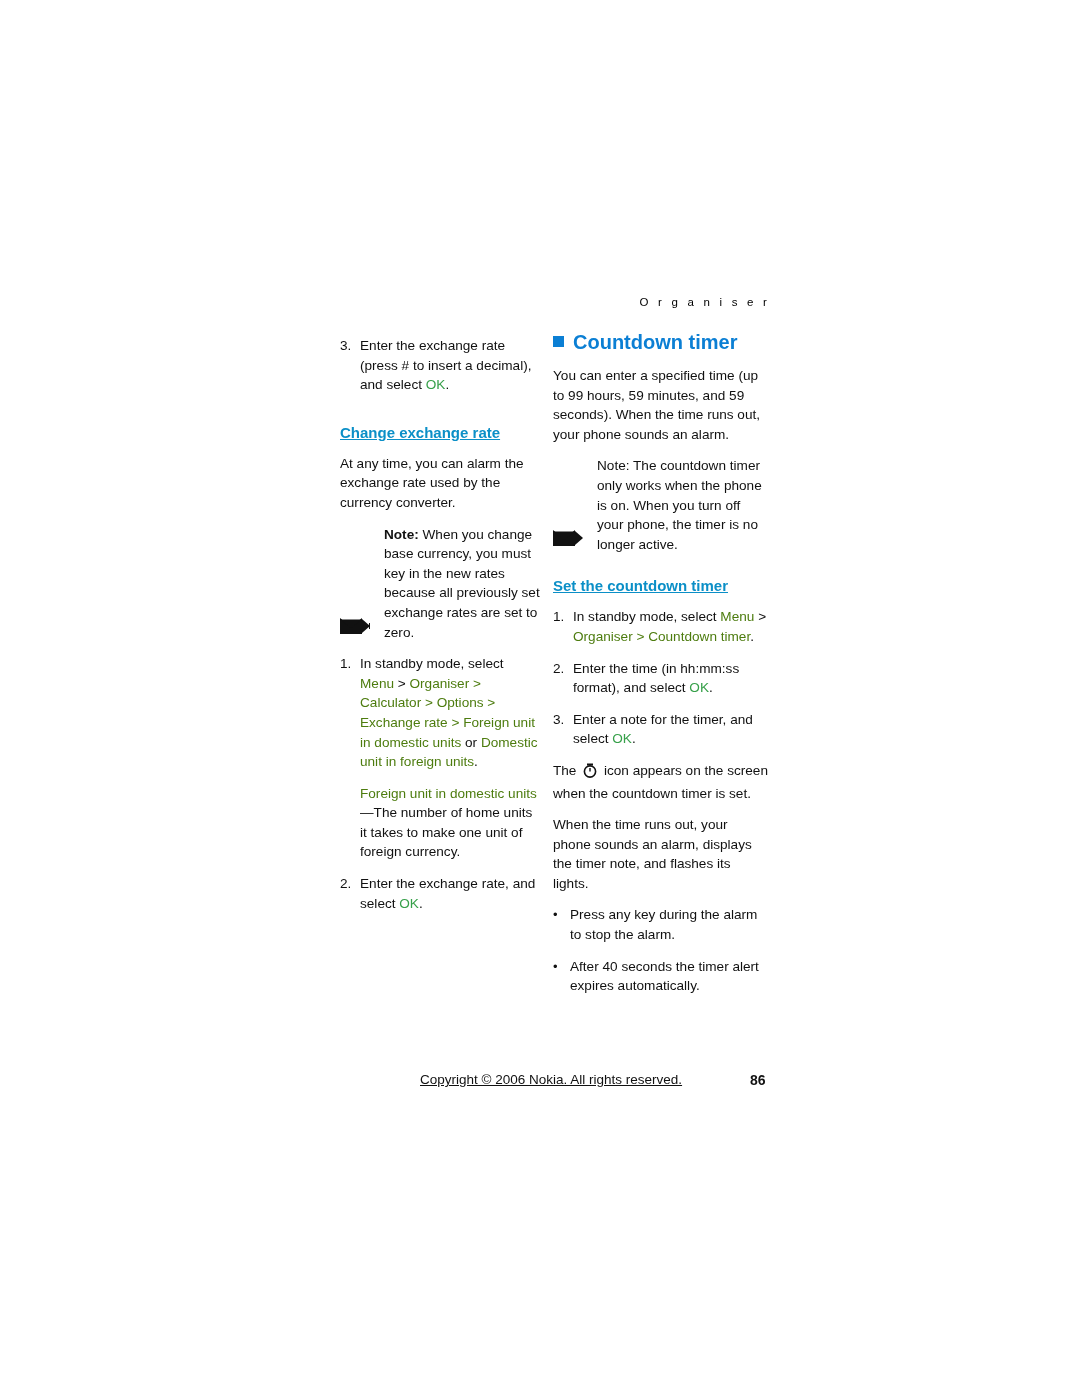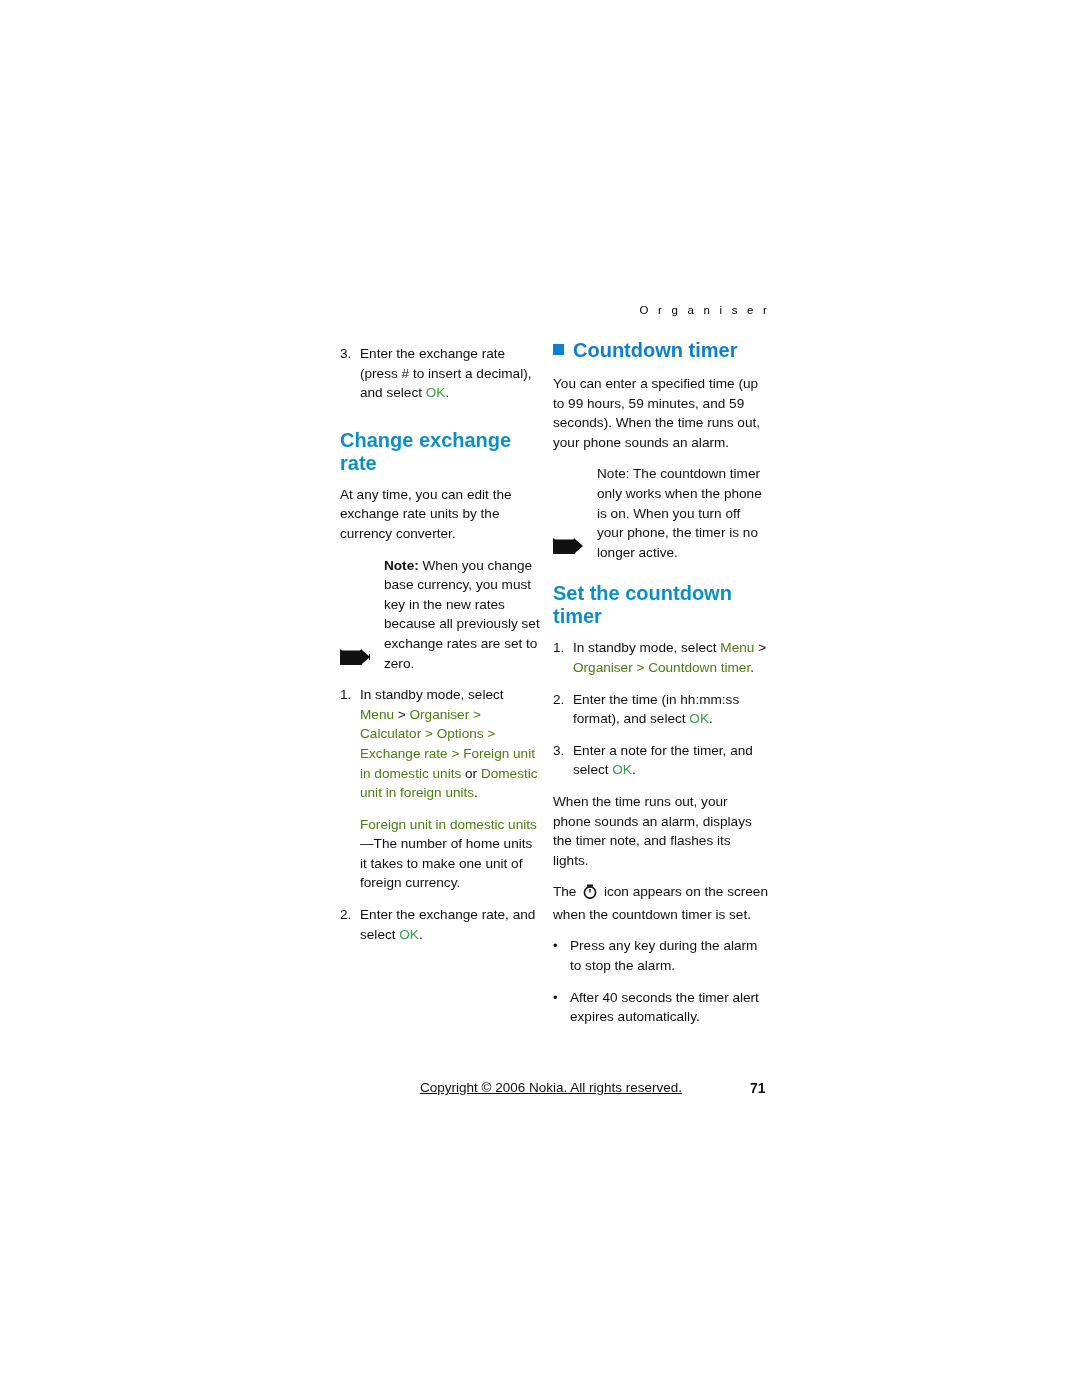--- a/index.html
+++ b/index.html
@@ -9,21 +9,21 @@
   }
   body {
     width: 1080px;
     height: 1397px;
     font-family: "Liberation Sans", sans-serif;
     color: #000000;
     position: relative;
   }
   .page {
     position: absolute;
-    left: 0; top: 8px;
+    left: 0; top: 0;
     width: 1080px;
     height: 1176px;
   }
   .header {
     position: absolute;
     left: 340px;
     top: 296px;
     width: 430px;
     text-align: right;
     font-size: 11.5px;
@@ -38,24 +38,25 @@
     line-height: 19.6px;
     color: #111;
   }
   .col-left { left: 340px; top: 336px; width: 200px; }
   .col-right { left: 553px; top: 330px; width: 215px; }
 
   p { margin: 0 0 12px 0; }
 
   .h2 {
     color: #0b8fc7;
-    font-size: 20px;
+    font-size: 15px;
     font-weight: bold;
     margin: 26px 0 10px 0;
     line-height: 23px;
+    text-decoration: underline;
   }
   .h1 {
     color: #0b7fd4;
     font-size: 20px;
     font-weight: bold;
     margin: 0 0 12px 0;
     line-height: 24px;
     display: flex;
     align-items: center;
   }
@@ -147,21 +148,21 @@
   <div class="col col-left">
 
 
     <div class="num">
       <div class="n">3.</div>
       <div class="t"><span>Enter the exchange rate (press </span><span>#</span><span> to insert a decimal), and select </span><span class="green-ni">OK</span><span>.</span></div>
     </div>
 
     <div class="h2">Change exchange rate</div>
 
-    <p>At any time, you can edit the exchange rate units by the currency converter.</p>
+    <p>At any time, you can alarm the exchange rate used by the currency converter.</p>
 
     <div class="note">
       <div class="noteicon">
         <svg width="30" height="22" viewBox="0 0 30 22" xmlns="http://www.w3.org/2000/svg">
           <rect x="0" y="3" width="22" height="16" fill="#111111"></rect>
           <polygon points="0,3 11,12 22,3" fill="#ffffff"></polygon>
           <polygon points="0,4.5 11,13 22,4.5" fill="#111111"></polygon>
           <path d="M20 11 L30 11 L30 8 L30 14 L30 11" stroke="#111111" stroke-width="2" fill="none"></path>
           <polygon points="22,4 30,11 22,18" fill="#111111"></polygon>
         </svg>
@@ -215,38 +216,38 @@
     <div class="num">
       <div class="n">2.</div>
       <div class="t"><span>Enter the time (in hh:mm:ss format), and select </span><span class="green-ni">OK</span><span>.</span></div>
     </div>
 
     <div class="num">
       <div class="n">3.</div>
       <div class="t"><span>Enter a note for the timer, and select </span><span class="green-ni">OK</span><span>.</span></div>
     </div>
 
-    <p>When the time runs out, your phone sounds an alarm, displays the timer note, and flashes its lights.</p>
-
     <p><span>The </span><span class="inlineicon"><svg width="14" height="15" viewBox="0 0 14 15" xmlns="http://www.w3.org/2000/svg">
             <rect x="4" y="0.5" width="6" height="2" fill="#111111"></rect>
             <circle cx="7" cy="8.5" r="5.6" fill="none" stroke="#111111" stroke-width="1.6"></circle>
             <line x1="7" y1="8.5" x2="7" y2="5" stroke="#111111" stroke-width="1.4"></line>
           </svg></span><span> icon appears on the screen when the countdown timer is set.</span></p>
 
+    <p>When the time runs out, your phone sounds an alarm, displays the timer note, and flashes its lights.</p>
+
     <div class="bul">
       <div class="b">•</div>
       <div class="t">Press any key during the alarm to stop the alarm.</div>
     </div>
 
     <div class="bul">
       <div class="b">•</div>
       <div class="t">After 40 seconds the timer alert expires automatically.</div>
     </div>
 
   </div>
 
   <div class="footer">
     <span class="cp">Copyright © 2006 Nokia. All rights reserved.</span>
-    <span class="pg">71</span>
+    <span class="pg">86</span>
   </div>
 
 </div>
 
 </body></html>

